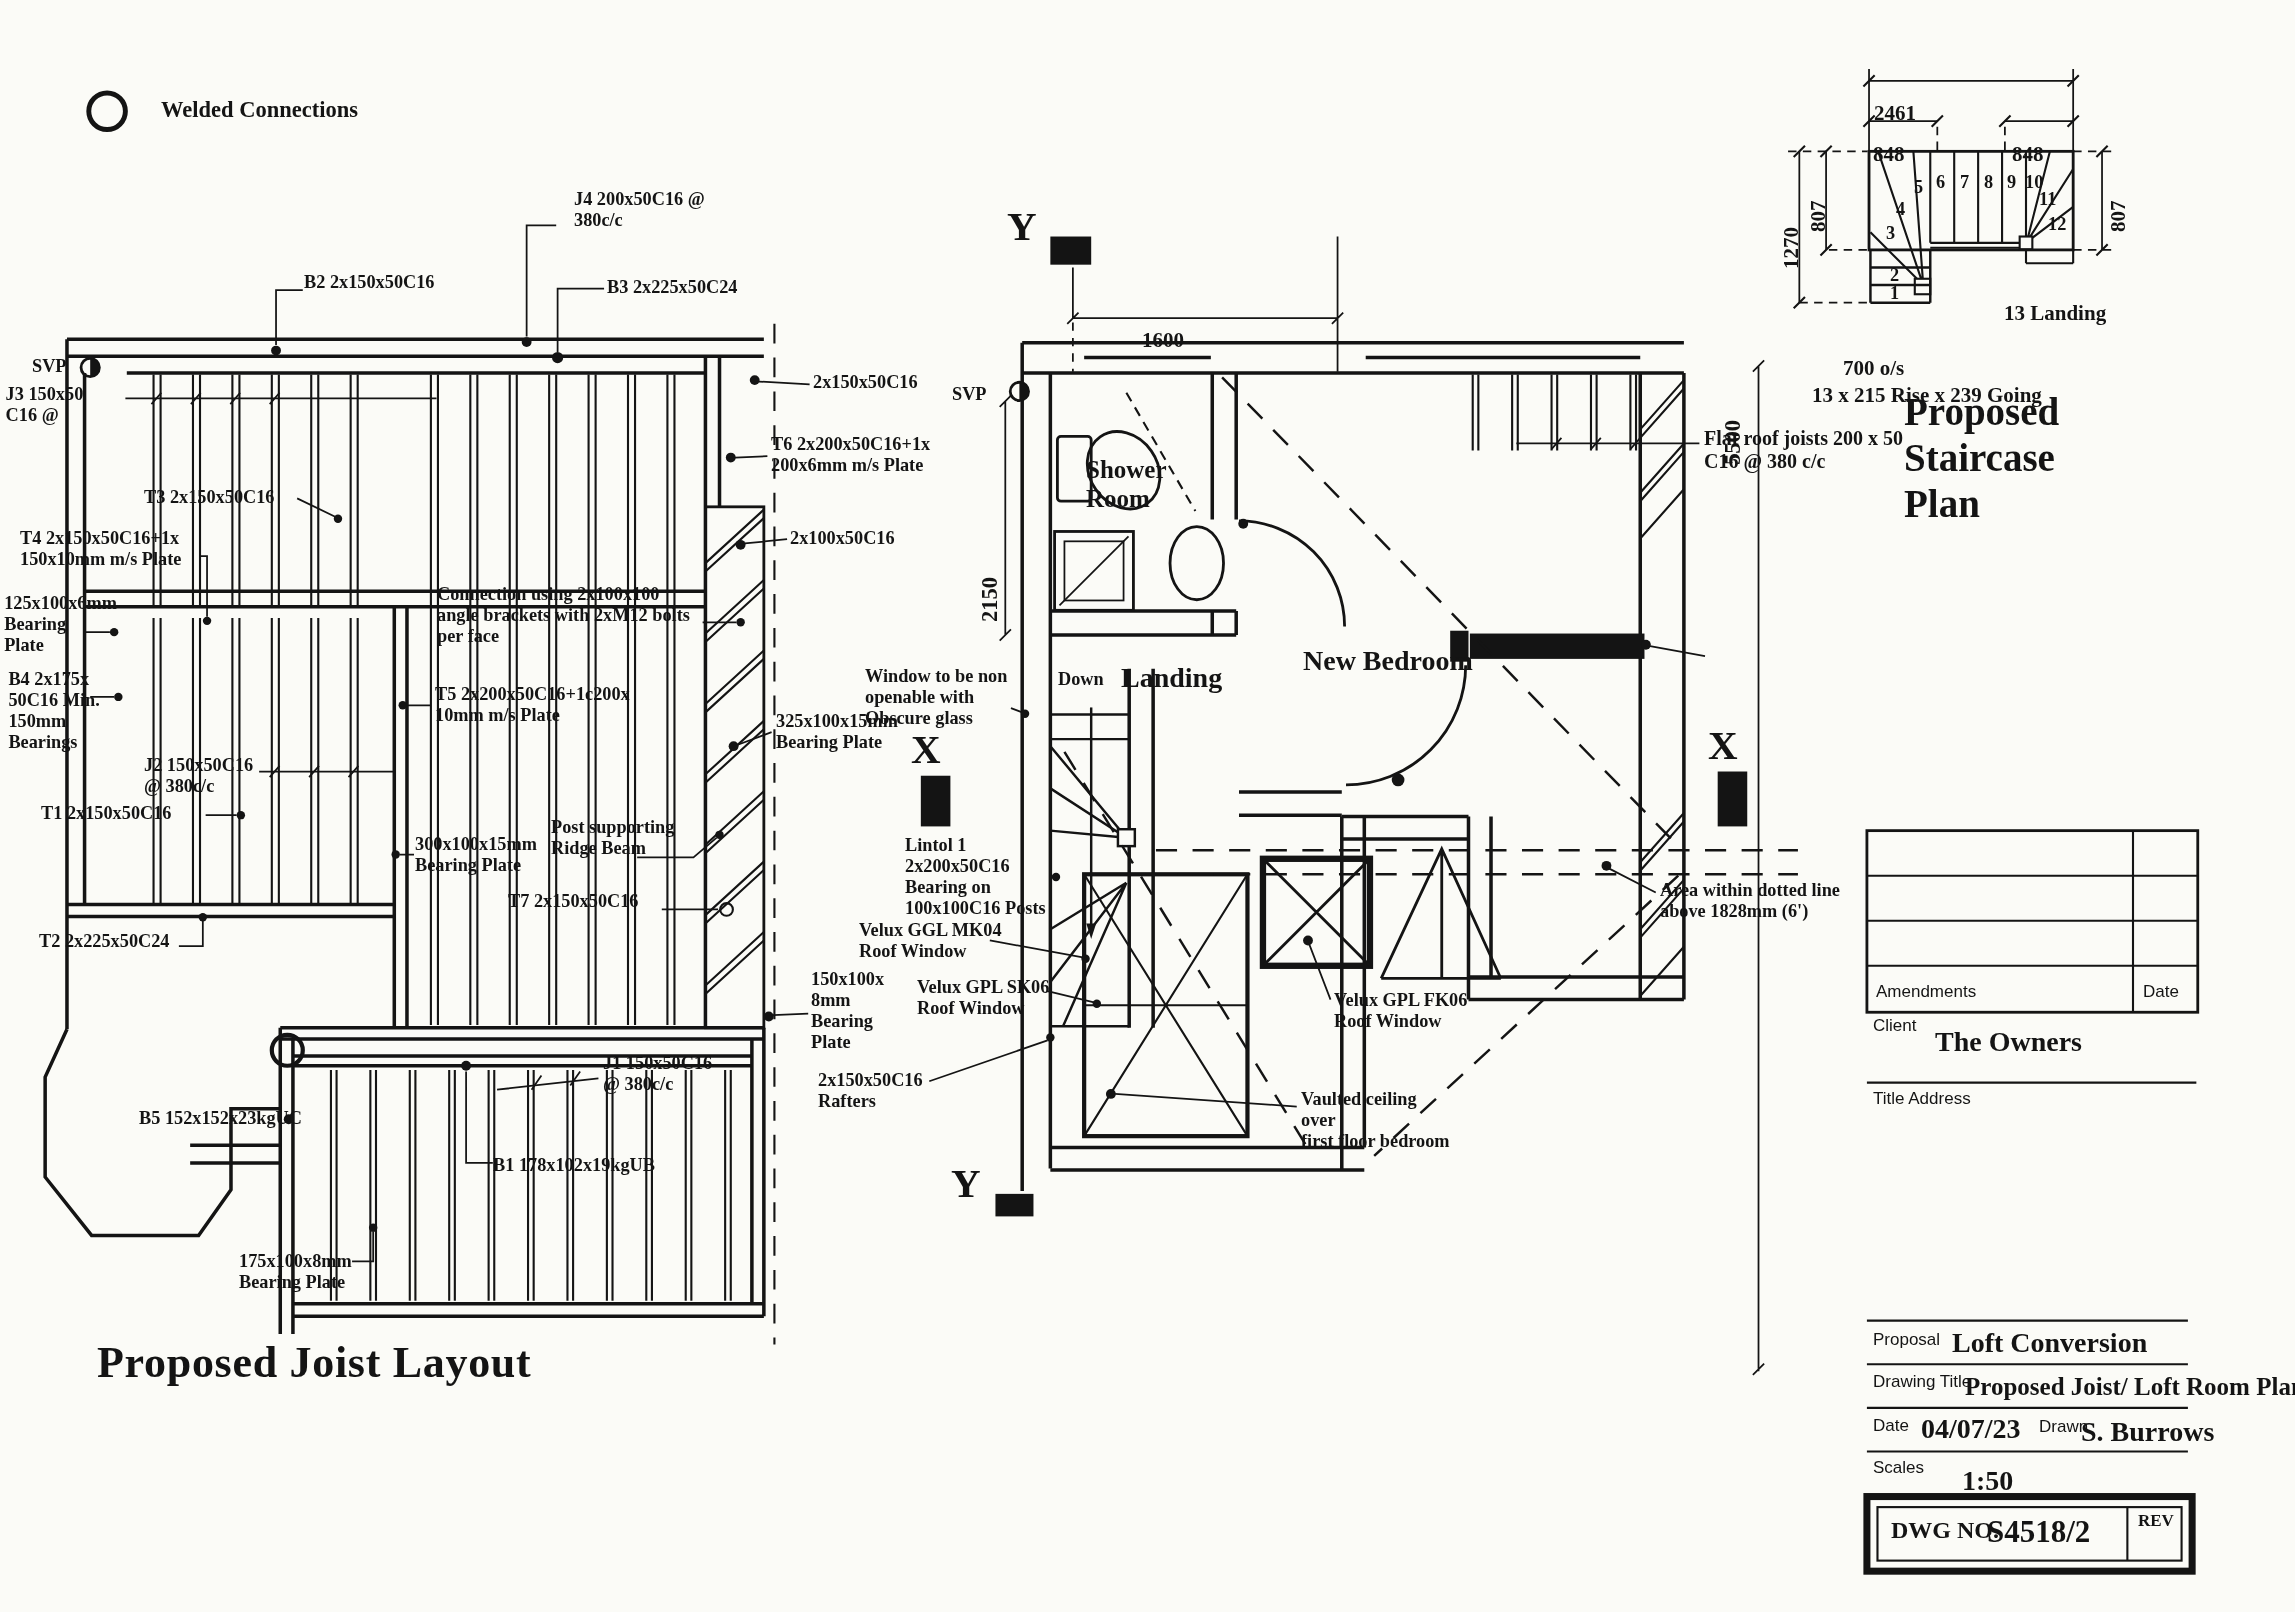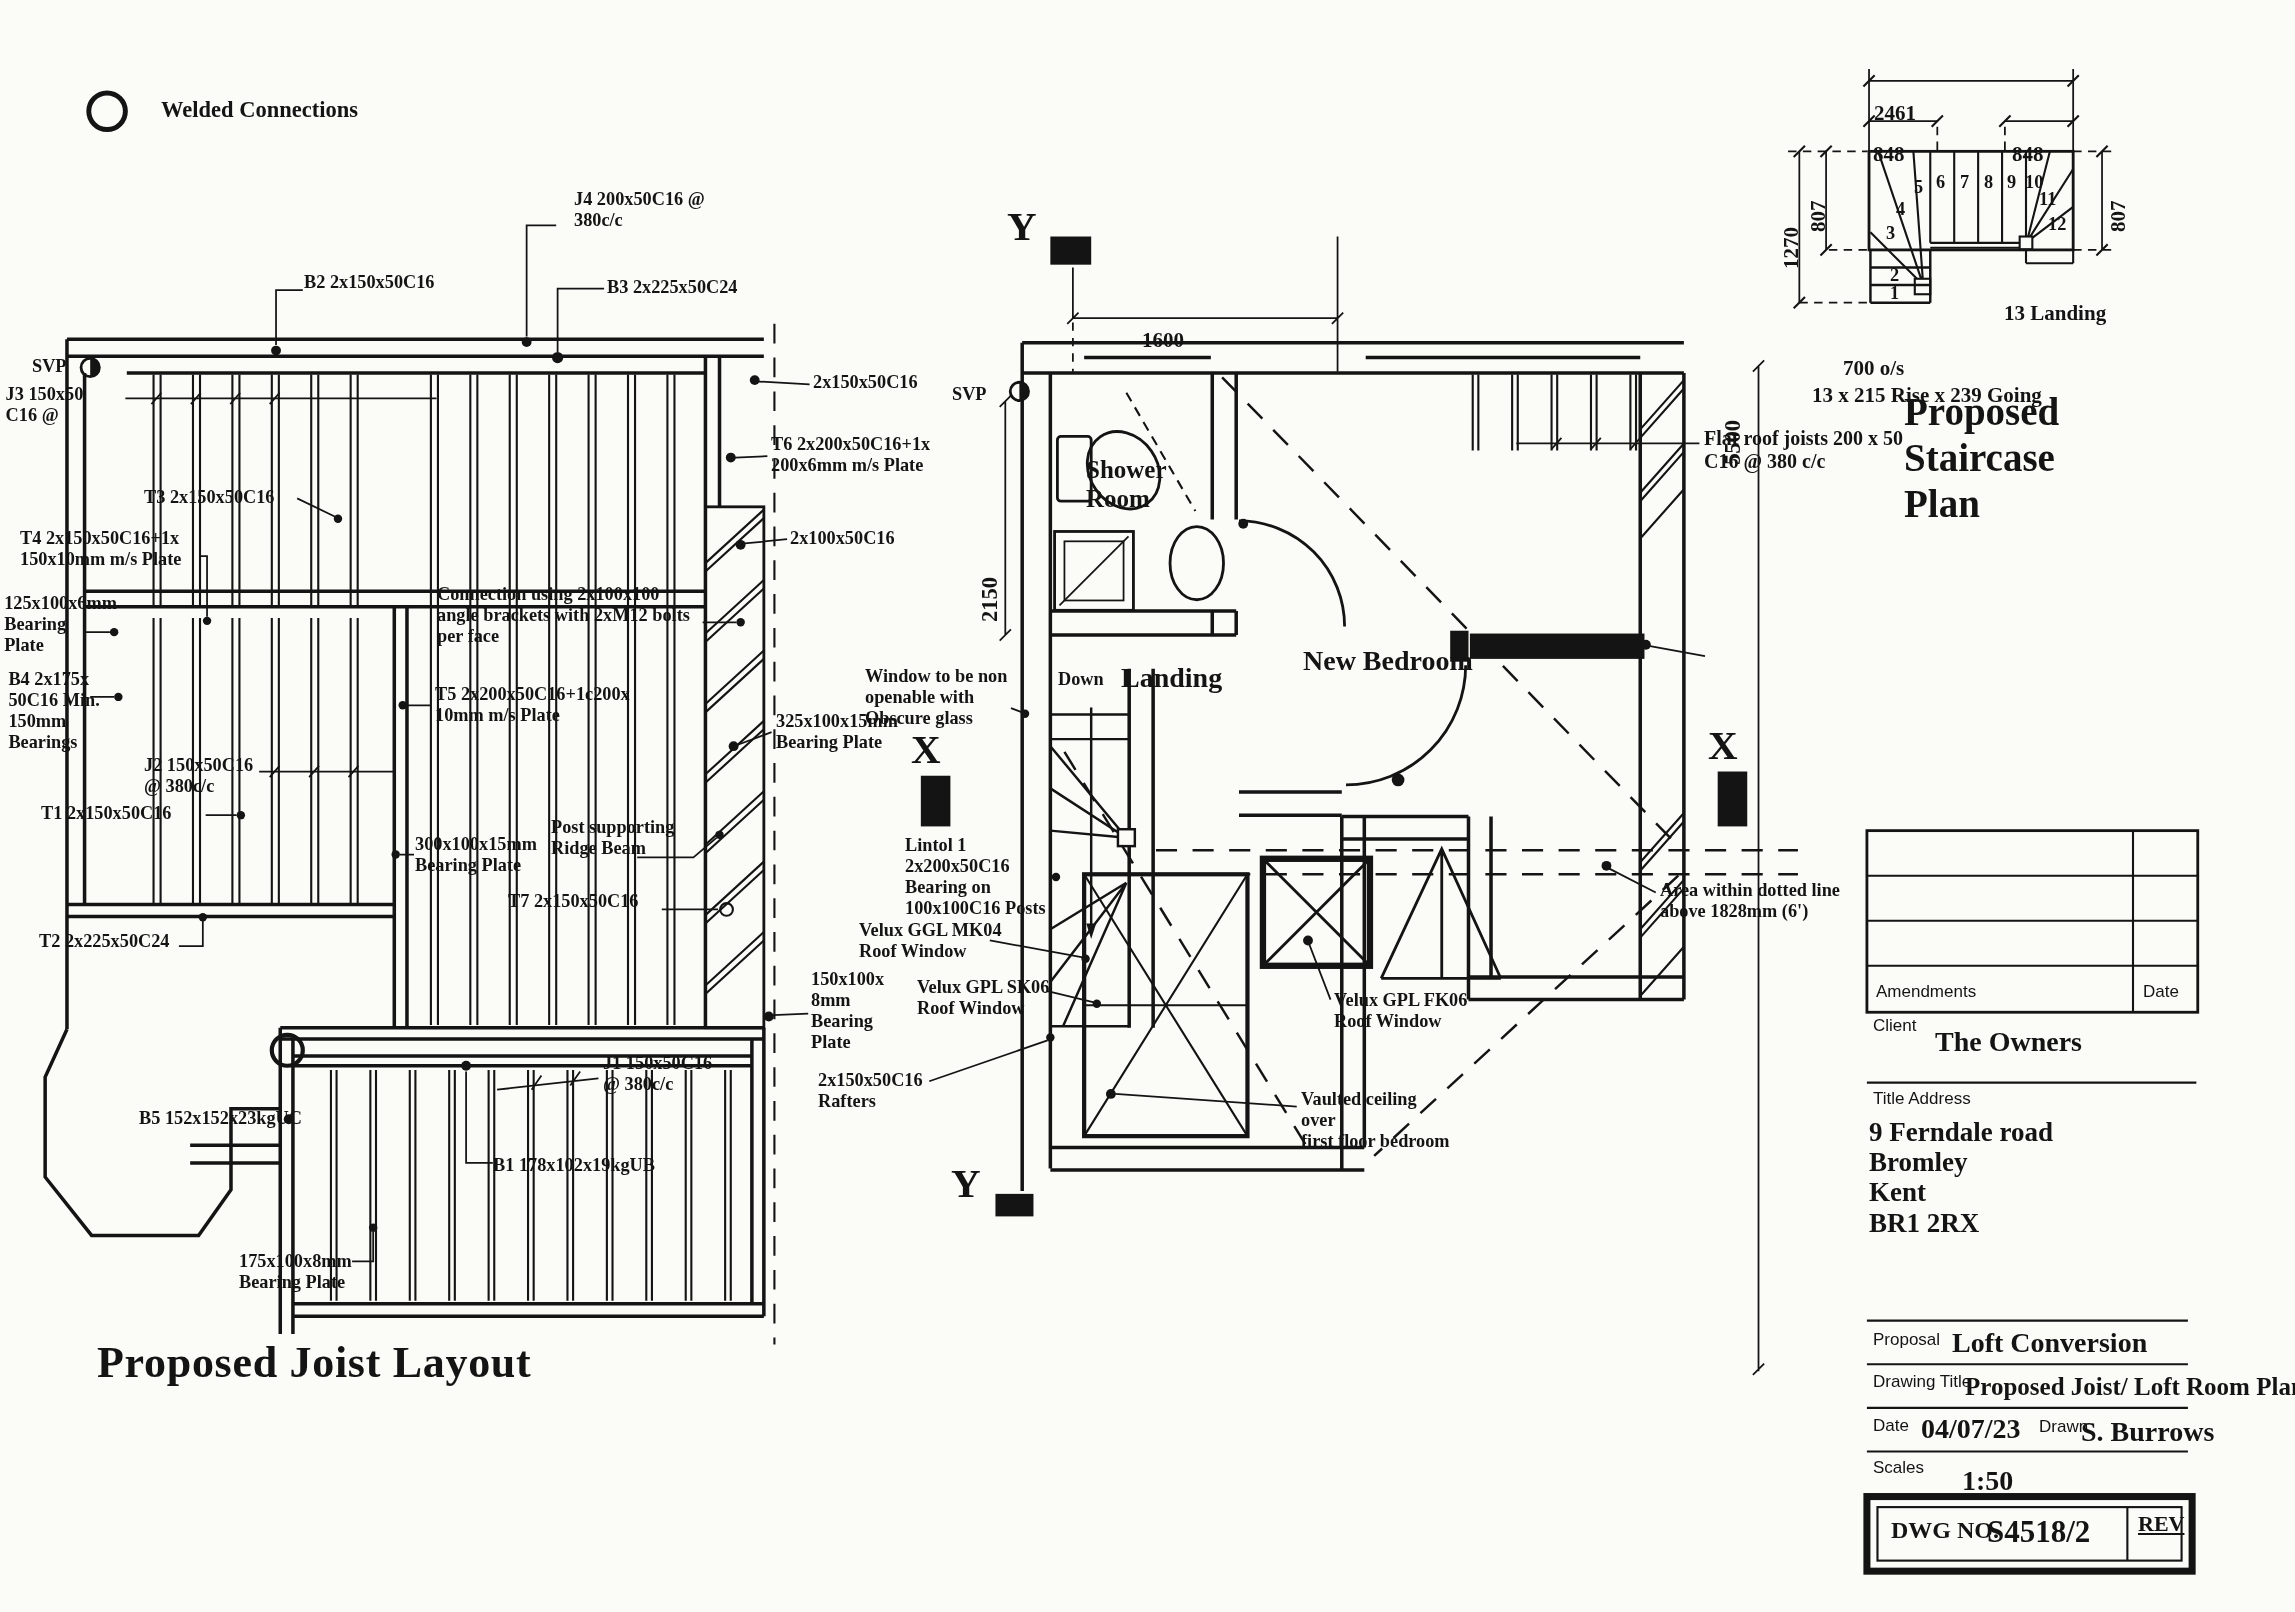--- a/index.html
+++ b/index.html
@@ -18,21 +18,21 @@
   .title{font-size:44px;white-space:nowrap;letter-spacing:0.7px;}
   .stitle{font-size:39px;line-height:1.18;margin-left:48px;}
   .legend{font-size:22.5px;}
   .rot{transform:rotate(-90deg);transform-origin:0 0;font-size:22.5px;}
   .tb-lbl{font:400 17px/1.1 "Liberation Sans",sans-serif;}
   .tb-val{font:bold 28px/1.1 "Liberation Serif",serif;white-space:pre-line;}
   .tb-val-sm{font:bold 25px/1.1 "Liberation Serif",serif;white-space:nowrap;}
   .addr{font-size:27px;line-height:1.12;}
   .dwg{font-size:24px;}
   .dwgno{font-size:31px;}
-  .rev{font-size:22px;text-decoration:underline;}
+  .rev{font-size:17px;}
   .stepnum{font-size:18.3px;}
 </style>
 </head>
 <body>
 
 <div id="page">
 
 <svg class="linework" width="2295" height="1612" viewBox="0 0 3260 2290" fill="none" stroke="#141414">
 
   <circle cx="152" cy="158" r="26" stroke-width="7"></circle>
@@ -366,24 +366,20 @@
 <div class="lbl stepnum" style="left:2048px;top:214px">12</div>
 <div class="lbl dim" style="left:2004px;top:255px">13 Landing</div>
 <div class="lbl dim" style="left:1843px;top:310px">700 o/s</div>
 <div class="lbl dim" style="left:1812px;top:337px">13 x 215 Rise x 239 Going</div>
 
 <div class="lbl tb-lbl" style="left:1876px;top:983px">Amendments</div>
 <div class="lbl tb-lbl" style="left:2143px;top:983px">Date</div>
 <div class="lbl tb-lbl" style="left:1873px;top:1017px">Client</div>
 <div class="lbl tb-val" style="left:1935px;top:1027px">The Owners</div>
 <div class="lbl tb-lbl" style="left:1873px;top:1090px">Title Address</div>
-<div class="lbl tb-val addr" style="left:1869px;top:1117px">9 Ferndale road
-Bromley
-Kent
-BR1 2RX</div>
 <div class="lbl tb-lbl" style="left:1873px;top:1331px">Proposal</div>
 <div class="lbl tb-val" style="left:1952px;top:1328px">Loft Conversion</div>
 <div class="lbl tb-lbl" style="left:1873px;top:1373px">Drawing Title</div>
 <div class="lbl tb-val-sm" style="left:1965px;top:1373px">Proposed Joist/ Loft Room Plan</div>
 <div class="lbl tb-lbl" style="left:1873px;top:1417px">Date</div>
 <div class="lbl tb-val" style="left:1921px;top:1414px">04/07/23</div>
 <div class="lbl tb-lbl" style="left:2039px;top:1418px">Drawn</div>
 <div class="lbl tb-val" style="left:2081px;top:1417px">S. Burrows</div>
 <div class="lbl tb-lbl" style="left:1873px;top:1459px">Scales</div>
 <div class="lbl tb-val" style="left:1962px;top:1466px">1:50</div>

